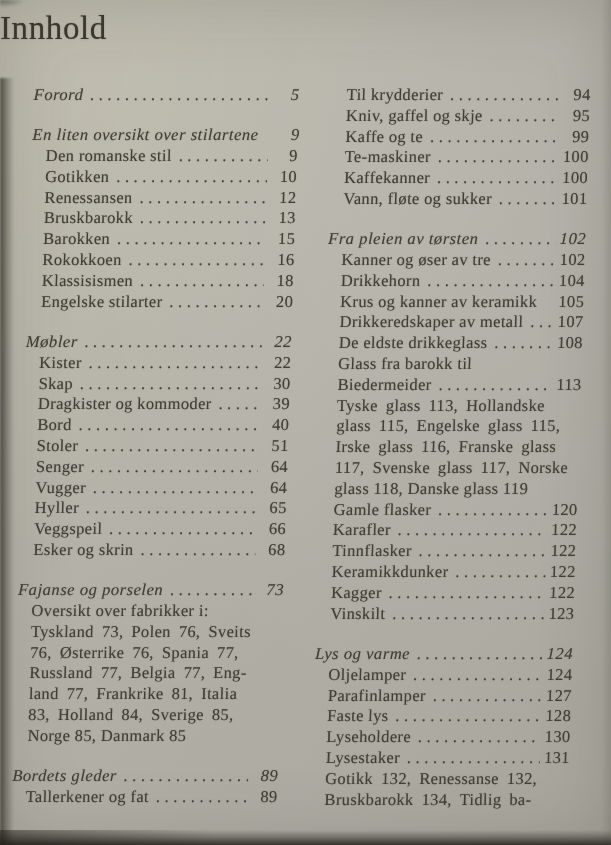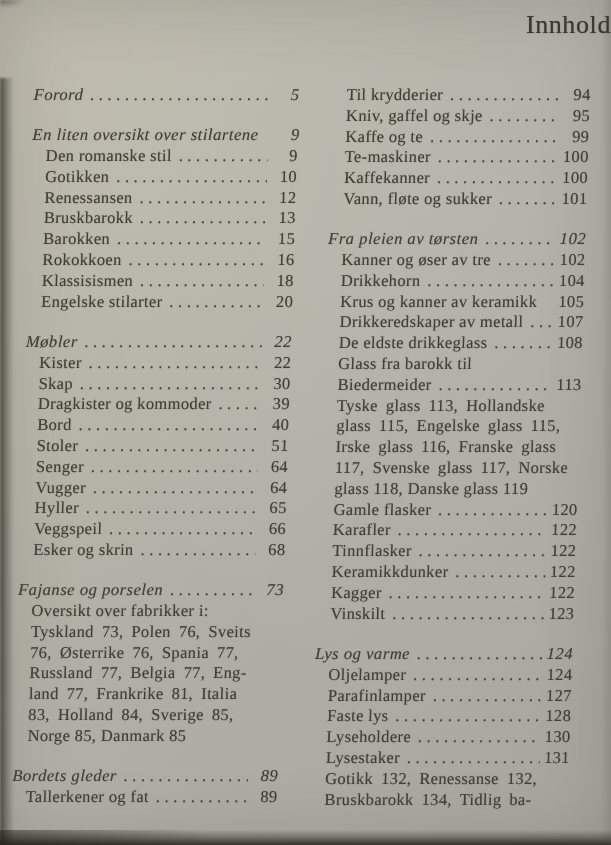--- a/index.html
+++ b/index.html
@@ -32,22 +32,22 @@
   .edge-right{
     position:absolute;right:0;top:0;bottom:0;width:10px;pointer-events:none;
     background:linear-gradient(to left, rgba(70,68,58,0.16), rgba(70,68,58,0));
   }
   .corner-smudge{
     position:absolute;left:0;top:0;width:26px;height:8px;pointer-events:none;
     background:radial-gradient(ellipse at 0% 0%, rgba(40,38,30,0.5), transparent 70%);
     filter:blur(1px);
   }
   .title{
-    position:absolute;left:0;right:0;top:10px;text-align:right;
-    font-size:26px;color:#3a372e;letter-spacing:0.6px;
+    position:absolute;left:0;right:0;top:10px;text-align:left;
+    font-size:33px;color:#3a372e;letter-spacing:0.6px;
     text-shadow:0 0 1.2px rgba(58,55,46,0.55);
   }
   .cols{
     position:absolute;top:85px;left:0;right:0;display:flex;
     transform:skewX(-1.8deg);transform-origin:0 0;
     font-size:16.5px;letter-spacing:0.35px;
     text-shadow:0 0 1px rgba(64,61,52,0.5);
   }
   .col{box-sizing:border-box;}
   .col-left{margin-left:34px;width:266px;}

